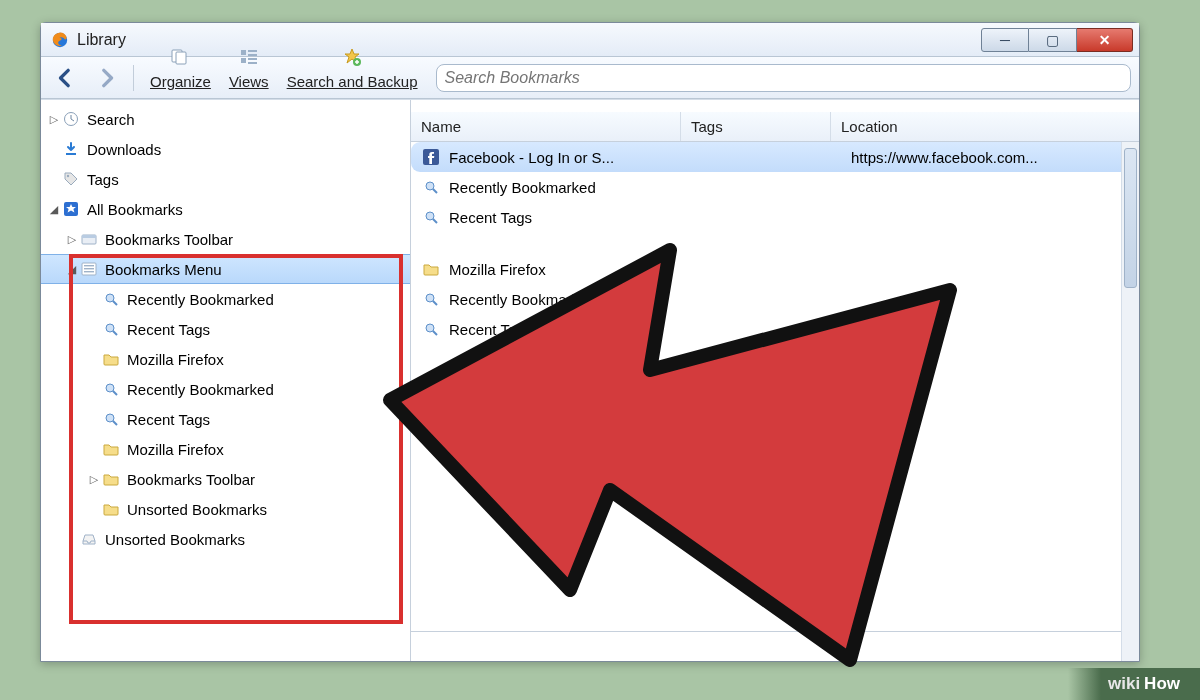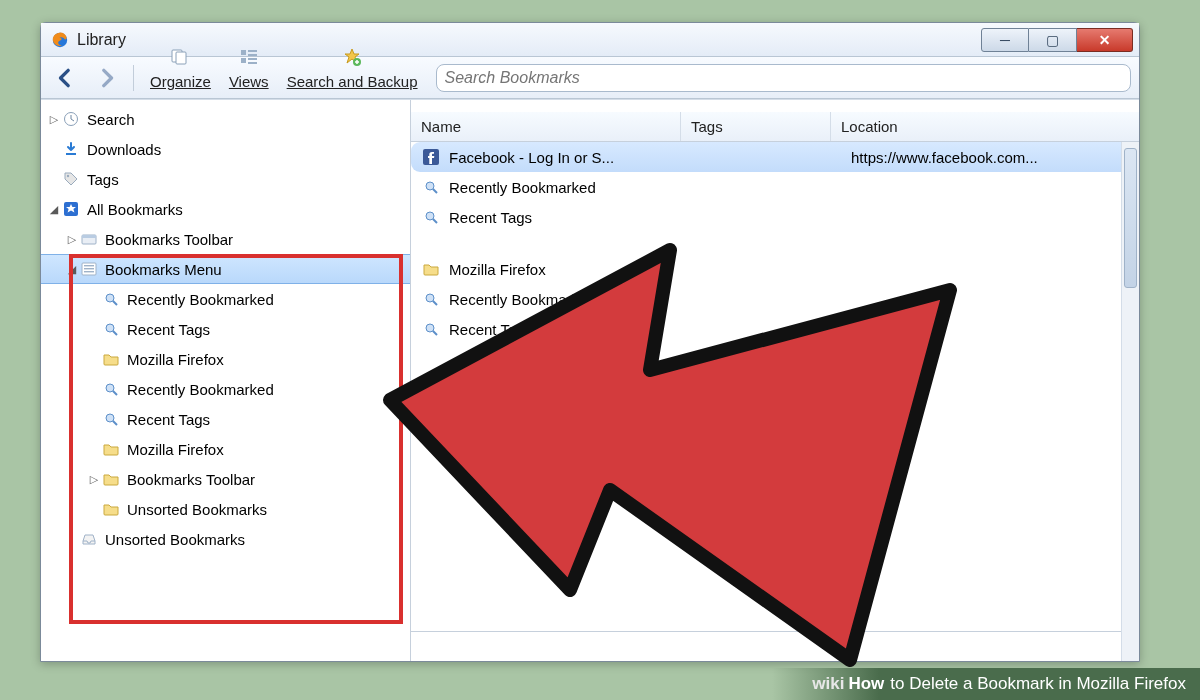--- a/index.html
+++ b/index.html
@@ -515,14 +515,13 @@
 
 <div class="big-arrow">
   <svg width="640" height="460" viewBox="0 0 640 460">
     <path d="M40 180 L320 30 L300 150 L600 70 L500 440 L260 270 L220 370 Z" fill="#d33b3d" stroke="#111" stroke-width="14" stroke-linejoin="round"></path>
   </svg>
 </div>
 
 <div class="caption">
   <span class="wiki">wiki</span>
     <span class="how">How</span>
-  <span> to Delete a Bookmark in Mozilla Firefox</span>
 </div>
 
 </body></html>

